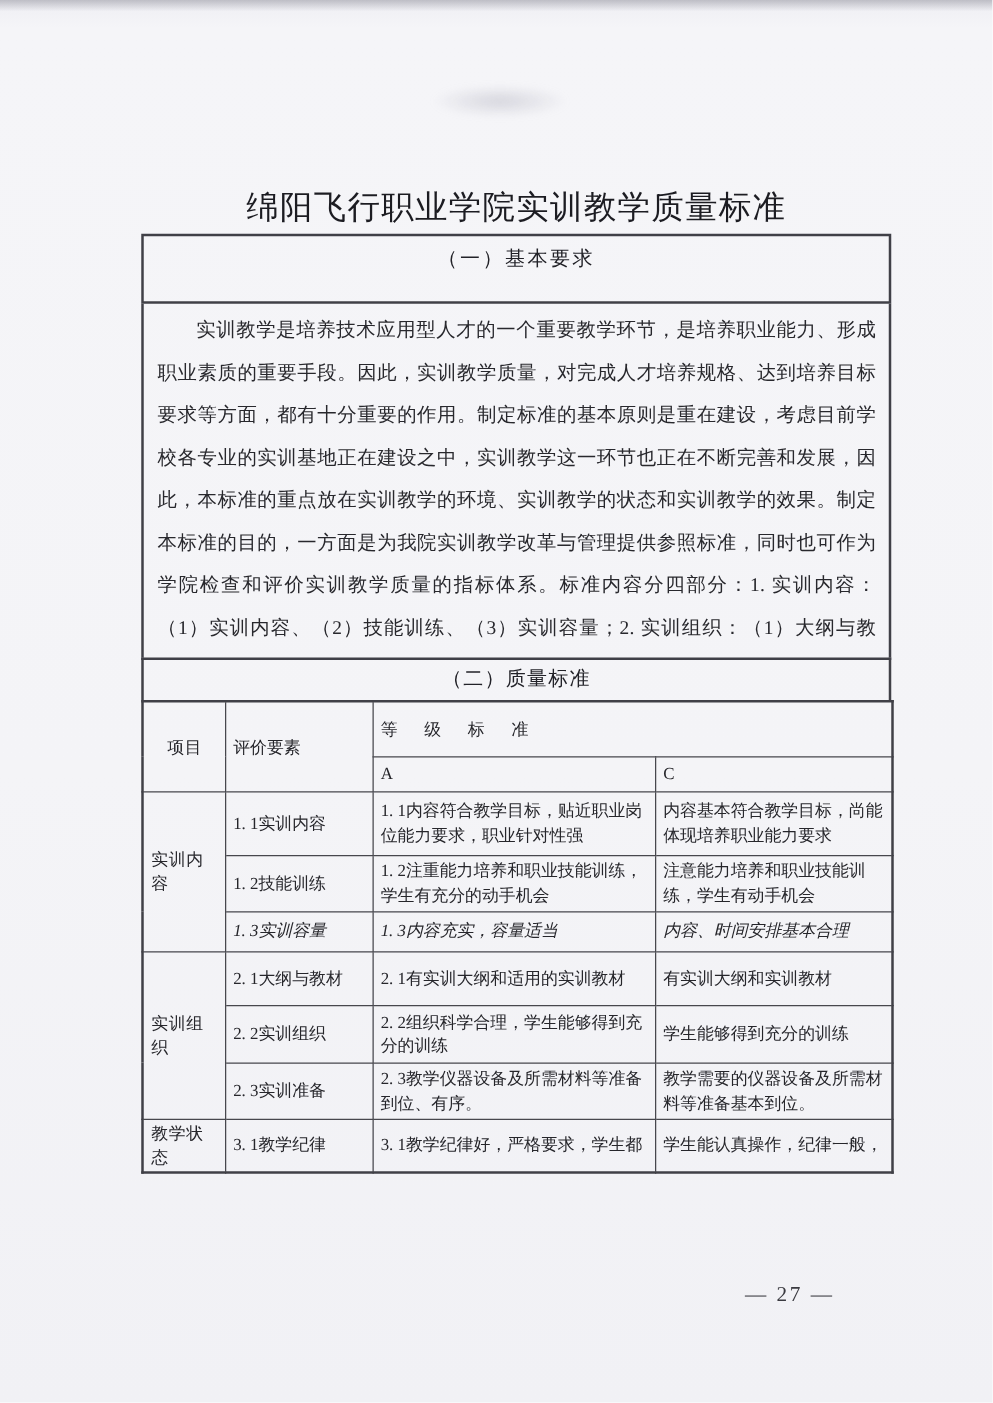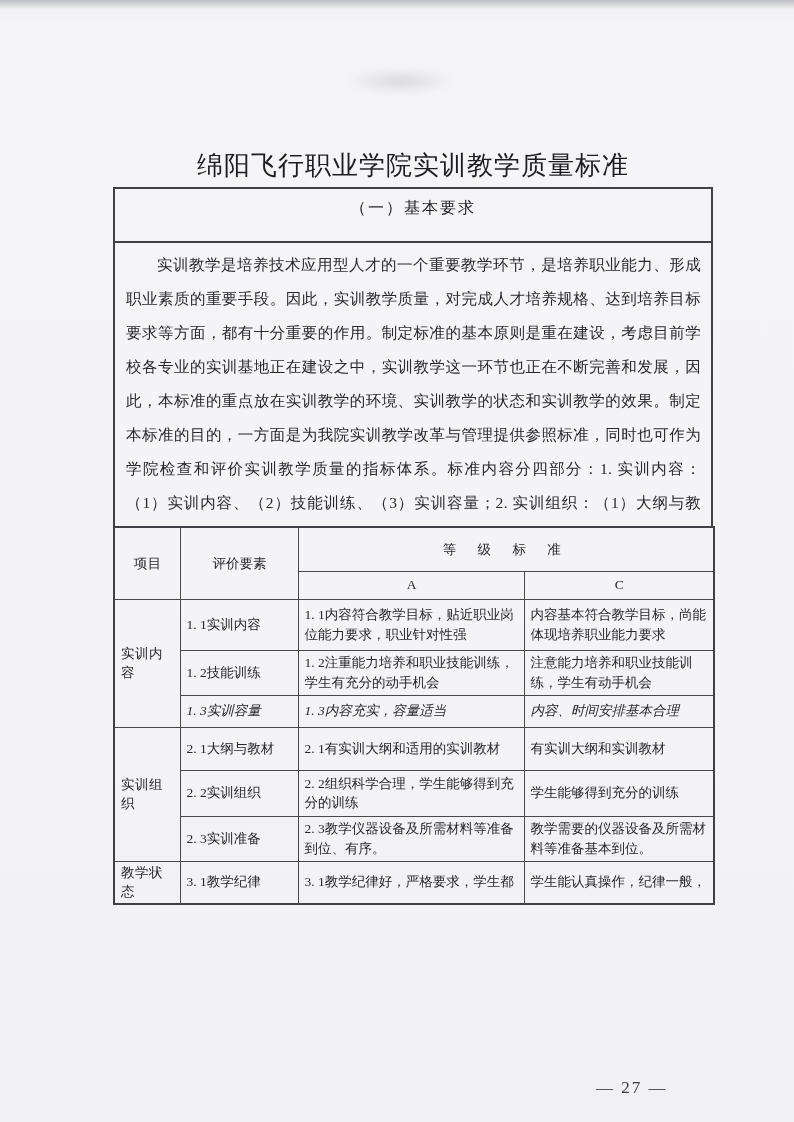--- a/index.html
+++ b/index.html
@@ -65,53 +65,54 @@
   table.quality td {
     box-sizing: border-box;
     border: 1.5px solid #47474d;
     padding: 1px 5px 1px 6px;
     font-size: 13.5px;
     line-height: 19.5px;
     vertical-align: middle;
     overflow: hidden;
     color: #26262b;
   }
-  td.hdr { text-align: center; font-size: 15px; }
+  td.hdr { font-size: 15px; }
   td.grade { letter-spacing: 9px; }
   tr.h1r td { height: 44px; }
   tr.h2r td { height: 28px; }
   tr.r11 td { height: 51px; }
   tr.r12 td { height: 45px; }
   tr.r13 td { height: 32px; font-style: italic; }
   tr.r21 td { height: 43px; }
   tr.r22 td { height: 46px; }
   tr.r23 td { height: 45px; }
   tr.r31 td { height: 27px; }
   td.c-proj { text-align: left; font-size: 14.5px; padding-left: 4px; letter-spacing: 0.5px; }
   td.c-fact { font-size: 14.5px; }
   td.a-cell, td.c-cell { vertical-align: top; padding-top: 2px; }
   .page-num {
-    position: absolute; left: 596px; top: 1078px;
+    position: absolute; left: 596px; top: 1026px;
     font-size: 17px; letter-spacing: 2px; color: #3a3a40;
   }
 </style>
 </head>
 <body>
 
 <div class="scan-top-edge"></div>
 <div class="scan-smudge"></div>
 
 <h1 class="page-title">绵阳飞行职业学院实训教学质量标准</h1>
 
 <div class="docbox">
 
   <div class="sec-heading sec1">（一）基本要求</div>
 
   <div class="body-par">实训教学是培养技术应用型人才的一个重要教学环节，是培养职业能力、形成职业素质的重要手段。因此，实训教学质量，对完成人才培养规格、达到培养目标要求等方面，都有十分重要的作用。制定标准的基本原则是重在建设，考虑目前学校各专业的实训基地正在建设之中，实训教学这一环节也正在不断完善和发展，因此，本标准的重点放在实训教学的环境、实训教学的状态和实训教学的效果。制定本标准的目的，一方面是为我院实训教学改革与管理提供参照标准，同时也可作为学院检查和评价实训教学质量的指标体系。标准内容分四部分：1. 实训内容：（1）实训内容、（2）技能训练、（3）实训容量；2. 实训组织：（1）大纲与教材、（2）实训组织、（3）实训准备；3. 教学状态：（1）教学纪律、（2）教学指导、（3）时间分配；4. 素质教育：（1）教育目标、（2）职业素质、（3）安全教育；5. 实训效果：（1）技能测试、（2）实训成果、（3）证书考试。</div>
 
+  <div class="sec-heading sec2">（二）质量标准</div>
 
   <table class="quality">
     <colgroup>
       <col style="width:66px">
       <col style="width:118px">
       <col style="width:226px">
       <col style="width:190px">
     </colgroup>
     <tbody>
       <tr class="h1r">

